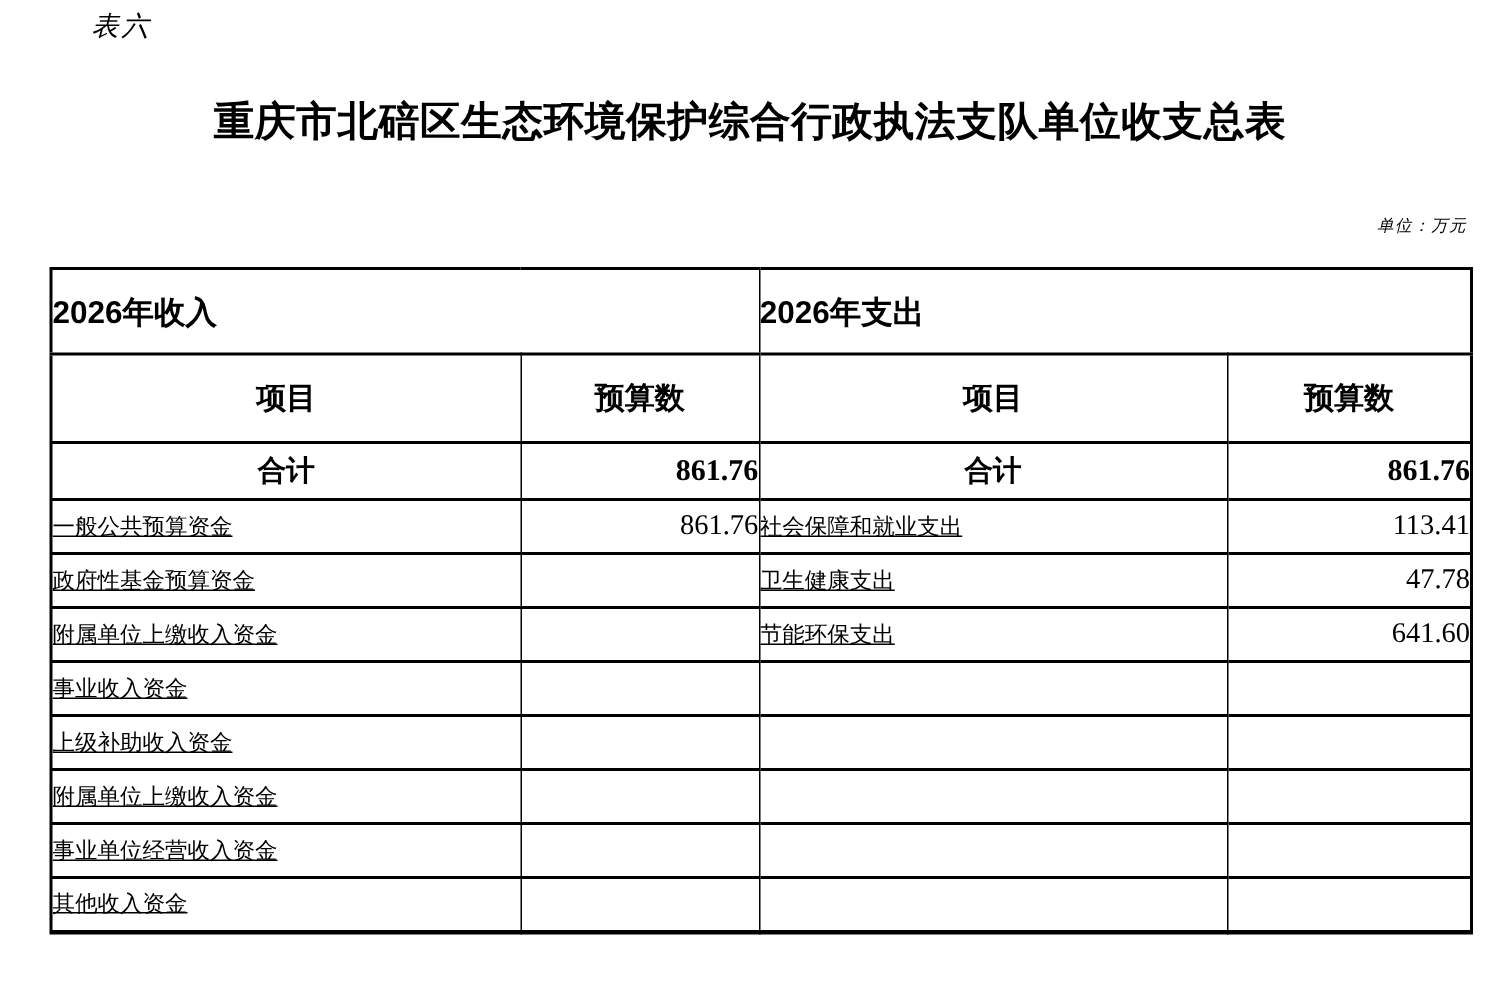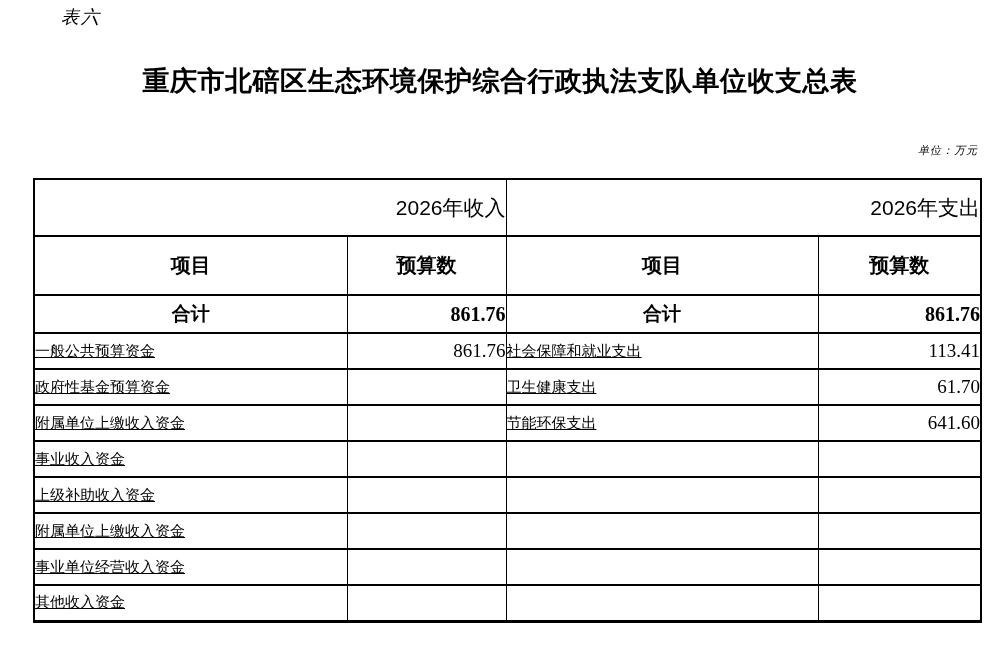--- a/index.html
+++ b/index.html
@@ -63,22 +63,22 @@
     overflow: hidden;
     white-space: nowrap;
     vertical-align: middle;
   }
   tr.hdr1 { height: 57px; }
   tr.hdr2 { height: 59px; }
   tr.total-row { height: 38px; }
   tr.data-row { height: 36px; }
   th.group-hdr {
     font-size: 21px;
-    font-weight: normal;
-    text-align: right;
+    font-weight: bold;
+    text-align: left;
   }
   th.col-hdr {
     font-size: 20px;
     font-weight: bold;
     text-align: center;
   }
   td.total-label {
     font-size: 19px;
     font-weight: bold;
     text-align: center;
@@ -145,21 +145,21 @@
     <tr class="data-row">
       <td class="item">一般公共预算资金</td>
       <td class="num">861.76</td>
       <td class="item">社会保障和就业支出</td>
       <td class="num">113.41</td>
     </tr>
     <tr class="data-row">
       <td class="item">政府性基金预算资金</td>
       <td class="num"></td>
       <td class="item">卫生健康支出</td>
-      <td class="num">61.70</td>
+      <td class="num">47.78</td>
     </tr>
     <tr class="data-row">
       <td class="item">附属单位上缴收入资金</td>
       <td class="num"></td>
       <td class="item">节能环保支出</td>
       <td class="num">641.60</td>
     </tr>
     <tr class="data-row">
       <td class="item">事业收入资金</td>
       <td class="num"></td>

